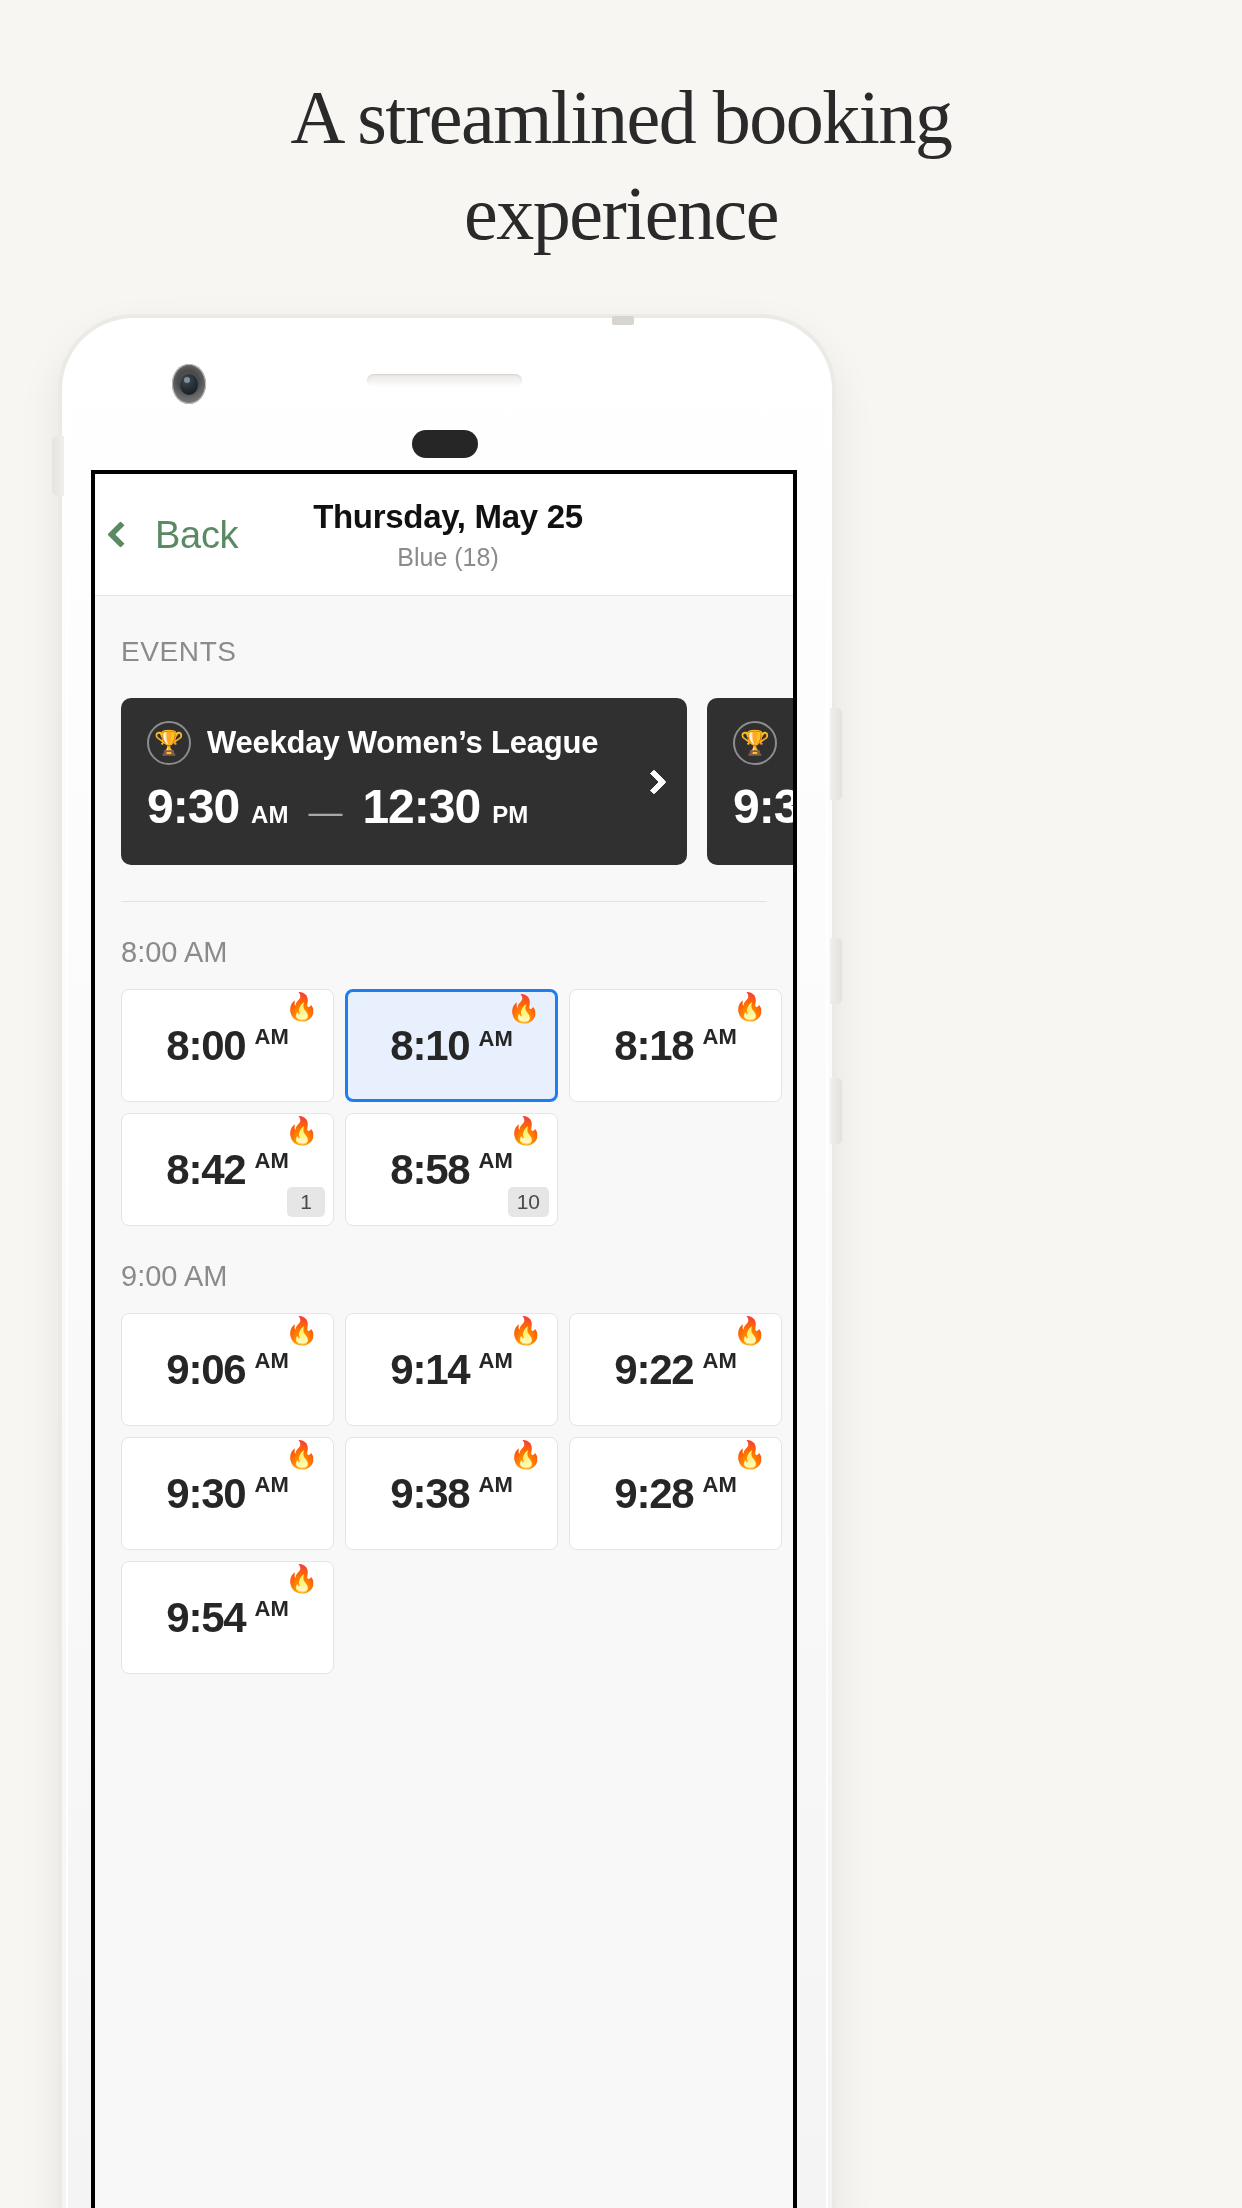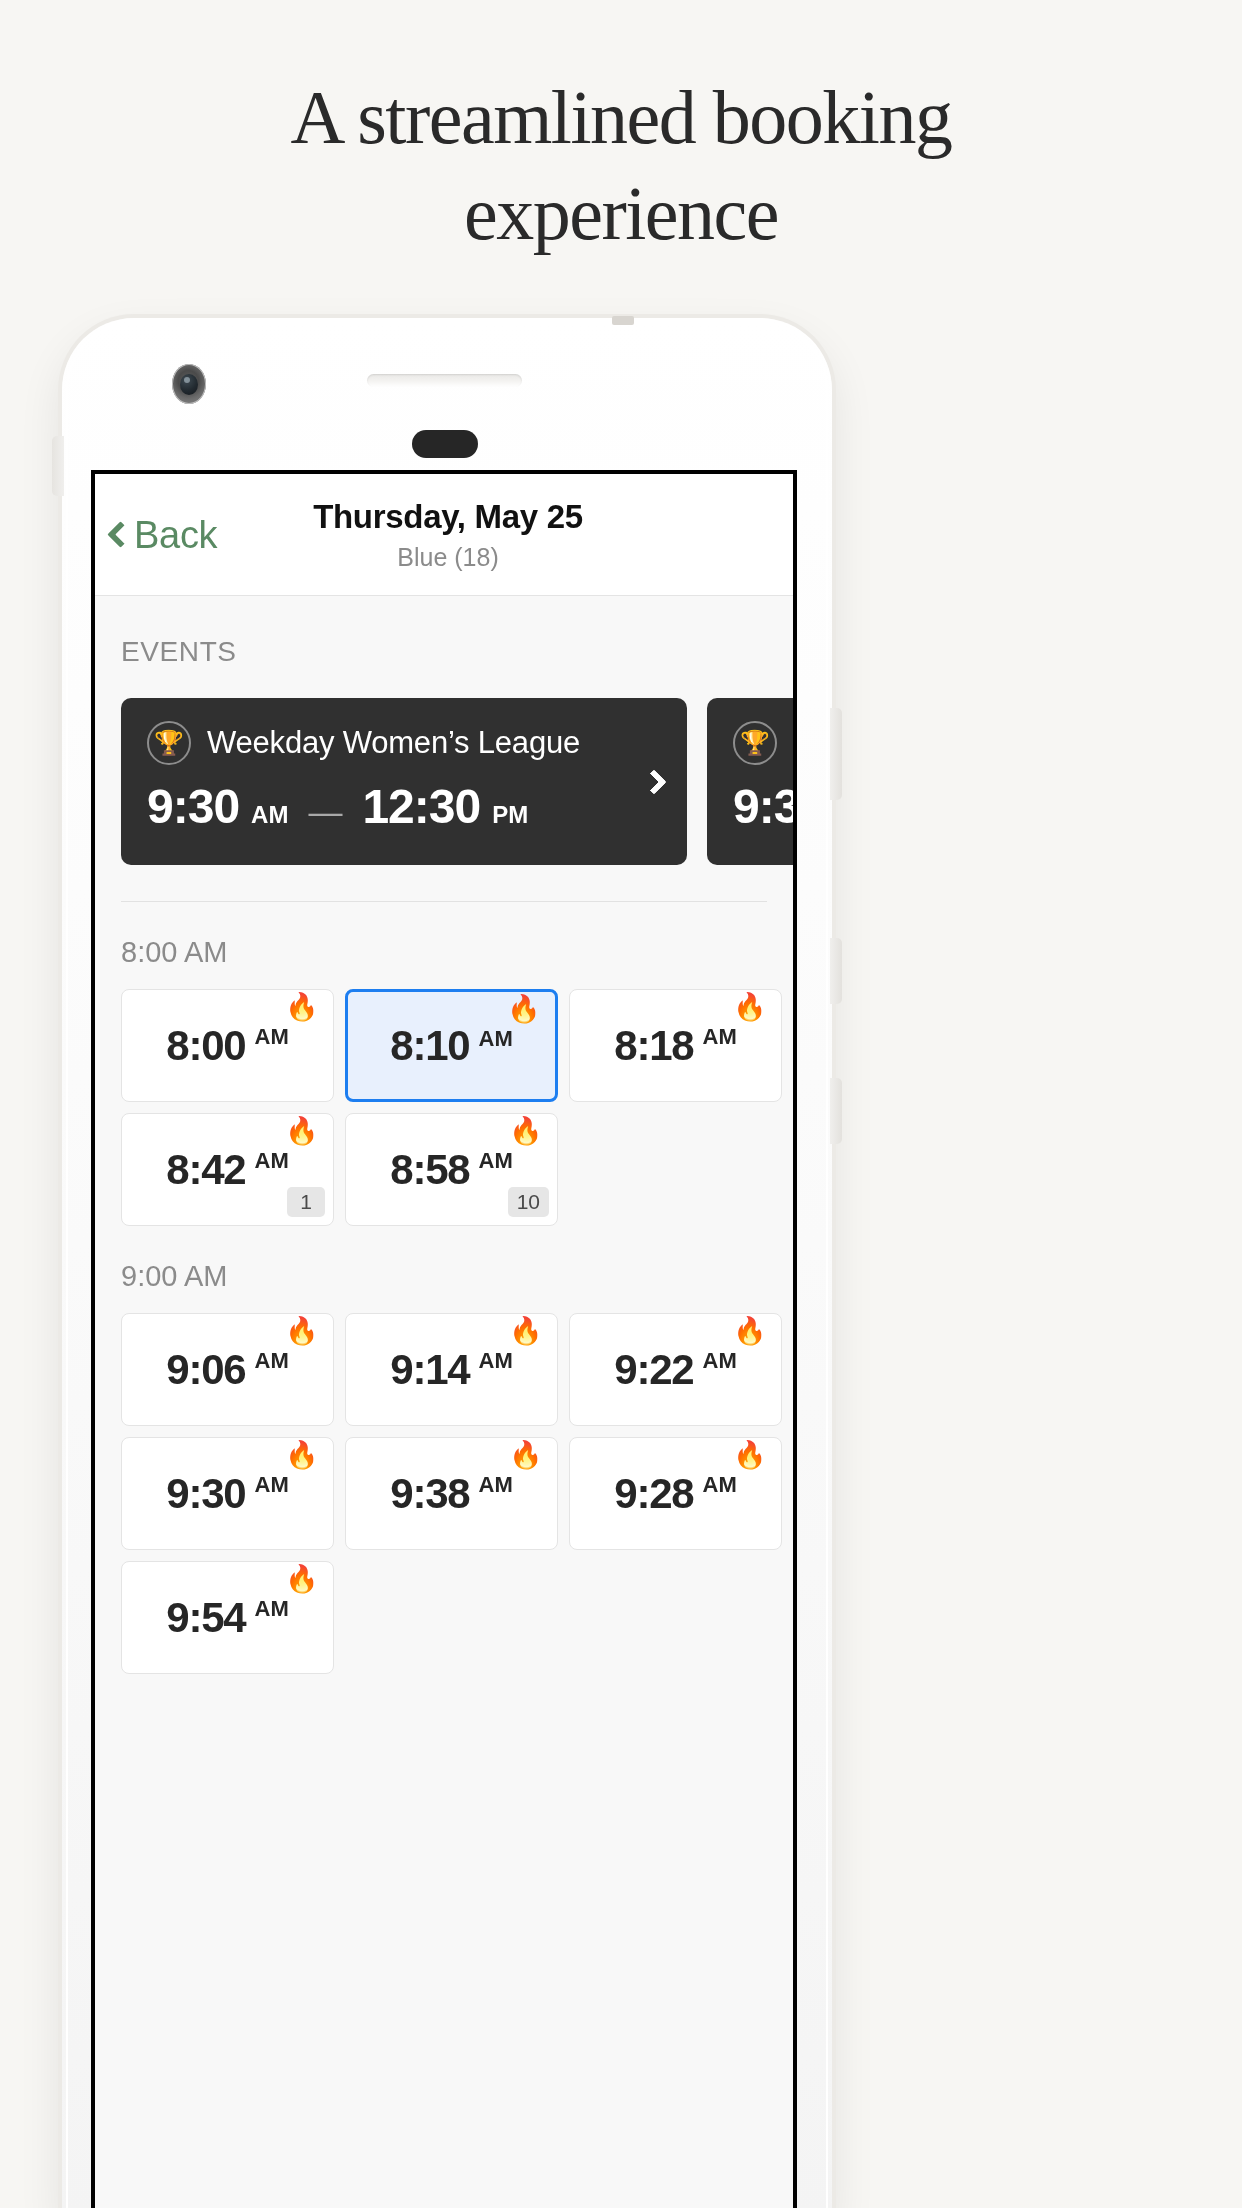--- a/index.html
+++ b/index.html
@@ -144,21 +144,21 @@
     position: relative;
     height: 122px;
     background: #ffffff;
     border-bottom: 1px solid #e4e4e4;
   }
   .back-btn {
     position: absolute;
     left: 16px; top: 40px;
     display: flex;
     align-items: center;
-    gap: 4px;
+    gap: 25px;
     cursor: pointer;
   }
   .chev-left {
     width: 19px; height: 19px;
     border-left: 6px solid #5a8a63;
     border-bottom: 6px solid #5a8a63;
     transform: rotate(45deg);
     border-radius: 2px;
     margin-top: -2px;
   }
@@ -232,20 +232,21 @@
     justify-content: center;
     color: #ffffff;
     font-size: 24px;
     line-height: 1;
   }
   .event-name {
     font-size: 31px;
     color: #ffffff;
     white-space: nowrap;
     letter-spacing: -0.2px;
+    font-weight: bold;
   }
   .event-times {
     margin-top: 14px;
     display: flex;
     align-items: baseline;
     gap: 12px;
     white-space: nowrap;
   }
   .ev-big {
     font-size: 48px;

